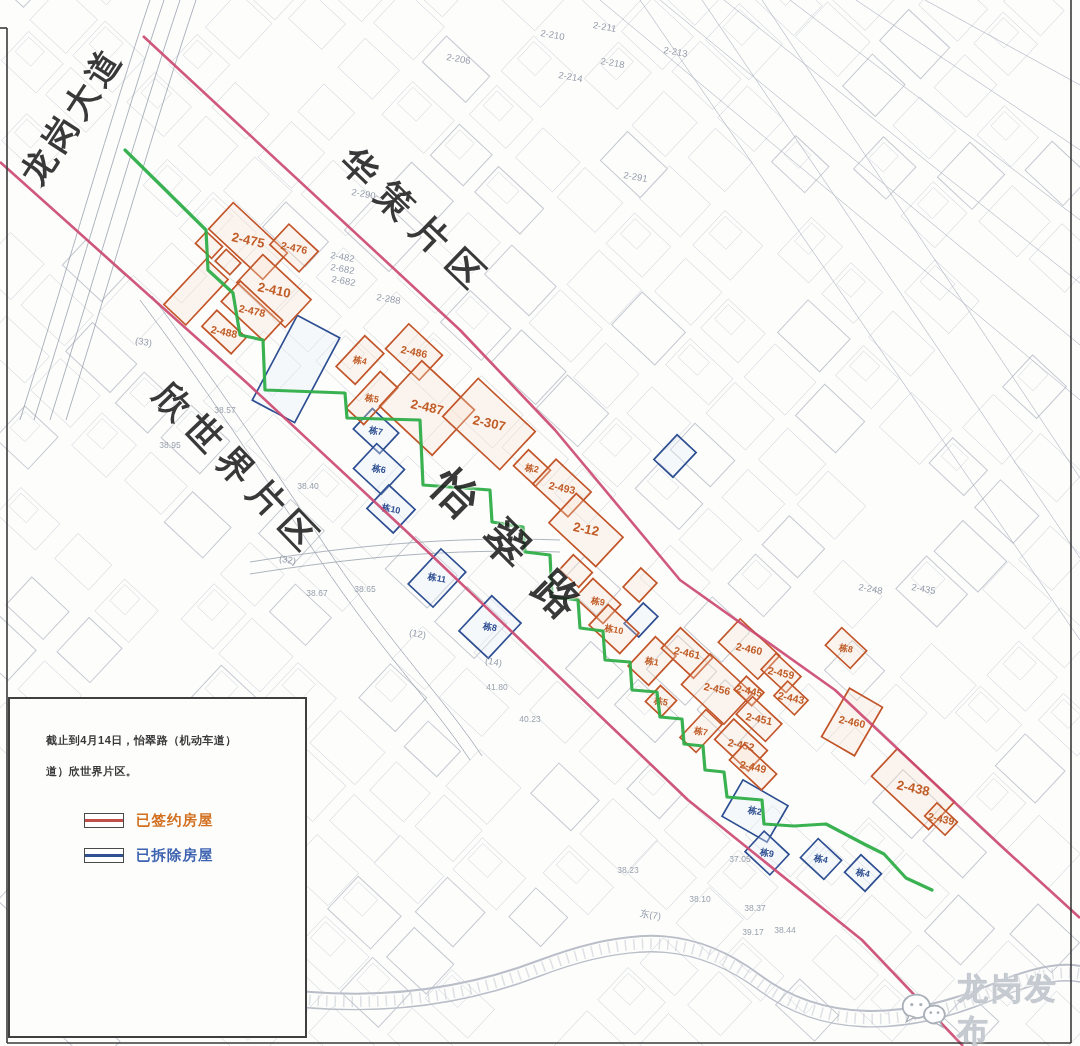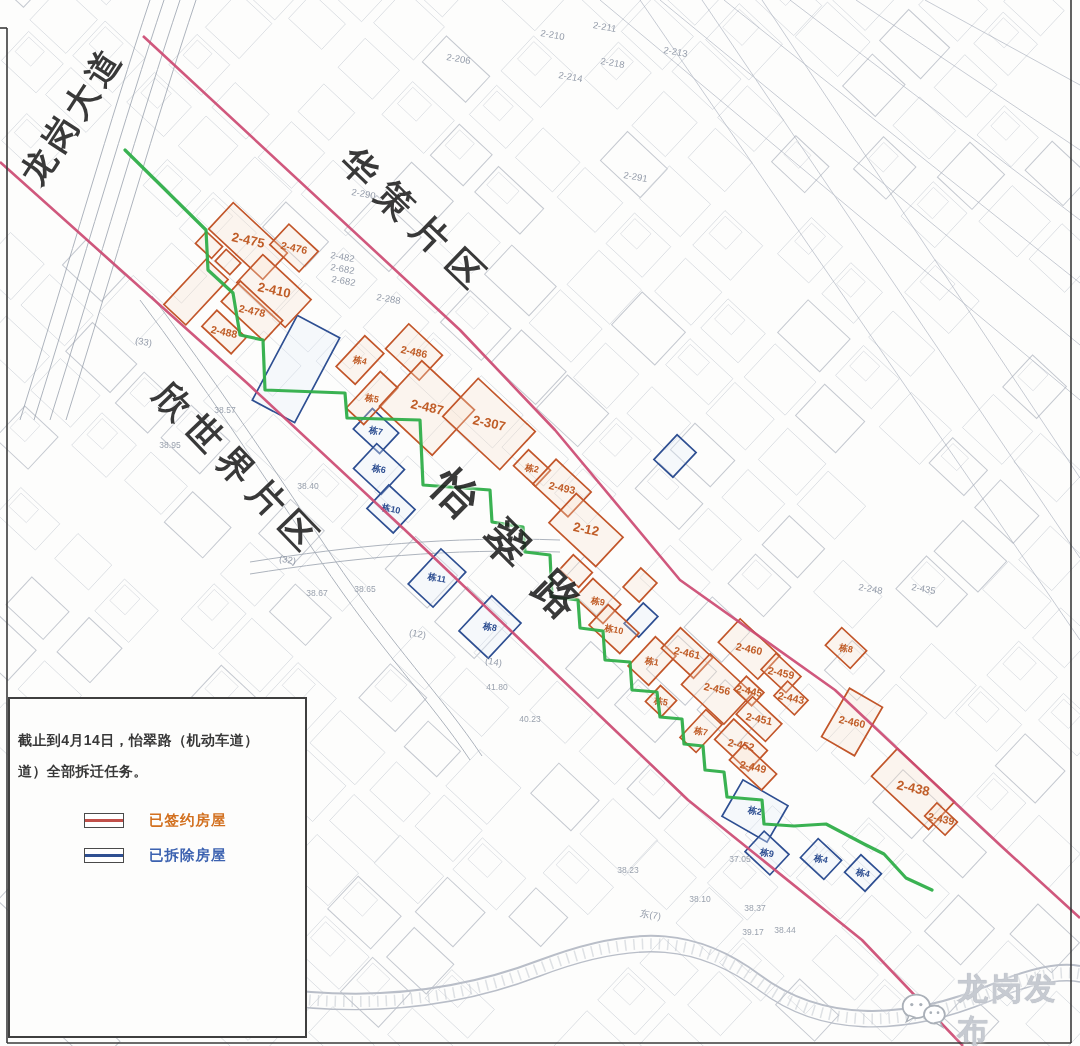--- a/index.html
+++ b/index.html
@@ -4,28 +4,28 @@
 <style>
   html,body{margin:0;padding:0;background:#ffffff;}
   .page{position:relative;width:1080px;height:1046px;background:#fff;overflow:hidden;
         font-family:"Liberation Sans","DejaVu Sans",sans-serif;}
   #map-svg{position:absolute;left:0;top:0;}
   .area-label{position:absolute;white-space:nowrap;color:#1e1e1e;opacity:.88;
       font-family:"Liberation Serif","DejaVu Serif",serif;font-weight:600;
       transform-origin:0 50%;text-shadow:0 0 3px #fff,0 0 3px #fff;}
   .info-box{position:absolute;left:8px;top:697px;width:299px;height:341px;
       background:#fdfdfc;border:2px solid #3f3f3f;box-sizing:border-box;z-index:5;}
-  .info-text{padding:26px 18px 0 8px;font-size:14px;line-height:31px;
+  .info-text{padding:26px 18px 0 36px;font-size:11px;line-height:31px;
       font-weight:bold;color:#383838;letter-spacing:.4px;}
   .legend{margin-top:16px;padding-left:74px;}
   .legend-row{display:flex;align-items:center;height:35px;}
   .legend-swatch{width:38px;height:13px;border:1.5px solid #555;background:#fff;
       display:flex;align-items:center;box-sizing:content-box;}
   .legend-line{width:100%;height:2.5px;}
-  .legend-label{margin-left:25px;font-size:14.5px;font-weight:bold;letter-spacing:1px;}
+  .legend-label{margin-left:12px;font-size:14.5px;font-weight:bold;letter-spacing:1px;}
   .watermark{position:absolute;left:900px;top:968px;display:flex;align-items:center;z-index:6;}
   .watermark-text{font-size:31px;font-weight:bold;letter-spacing:3px;color:#c6cad1;
       text-shadow:0 0 1px #9aa0a8, 0 0 4px #ffffff;margin-left:8px;
       font-family:"Liberation Sans",sans-serif;}
 </style>
 </head>
 <body>
 
 <div class="page">
   <svg id="map-svg" width="1080" height="1046" viewBox="0 0 1080 1046">
@@ -1124,21 +1124,21 @@
     </svg>
 
   <div class="area-label" style="left: 30px; top: 158px; transform: rotate(-57deg); font-size: 34px; letter-spacing: 5px;">龙岗大道</div>
   <div class="area-label" style="left: 346px; top: 130px; transform: rotate(44deg); font-size: 36px; letter-spacing: 13px;">华策片区</div>
   <div class="area-label" style="left: 160px; top: 364px; transform: rotate(46deg); font-size: 36px; letter-spacing: 9px;">欣世界片区</div>
   <div class="area-label" style="left: 440px; top: 448px; transform: rotate(45deg); font-size: 44px; letter-spacing: 28px;">怡翠路</div>
 
   <div class="info-box">
     <div class="info-text">
       <div>截止到4月14日，怡翠路（机动车道）</div>
-      <div>道）全部拆迁任务。</div>
+      <div>道）欣世界片区。</div>
     </div>
     <div class="legend">
       <div class="legend-row">
         <div class="legend-swatch" style="border-color: rgb(74, 74, 74);">
             <div class="legend-line" style="background: rgb(193, 80, 74);"></div>
           </div>
         <div class="legend-label" style="color: rgb(210, 112, 31);">已签约房屋</div>
       </div>
       <div class="legend-row">
         <div class="legend-swatch" style="border-color: rgb(74, 74, 74);">

